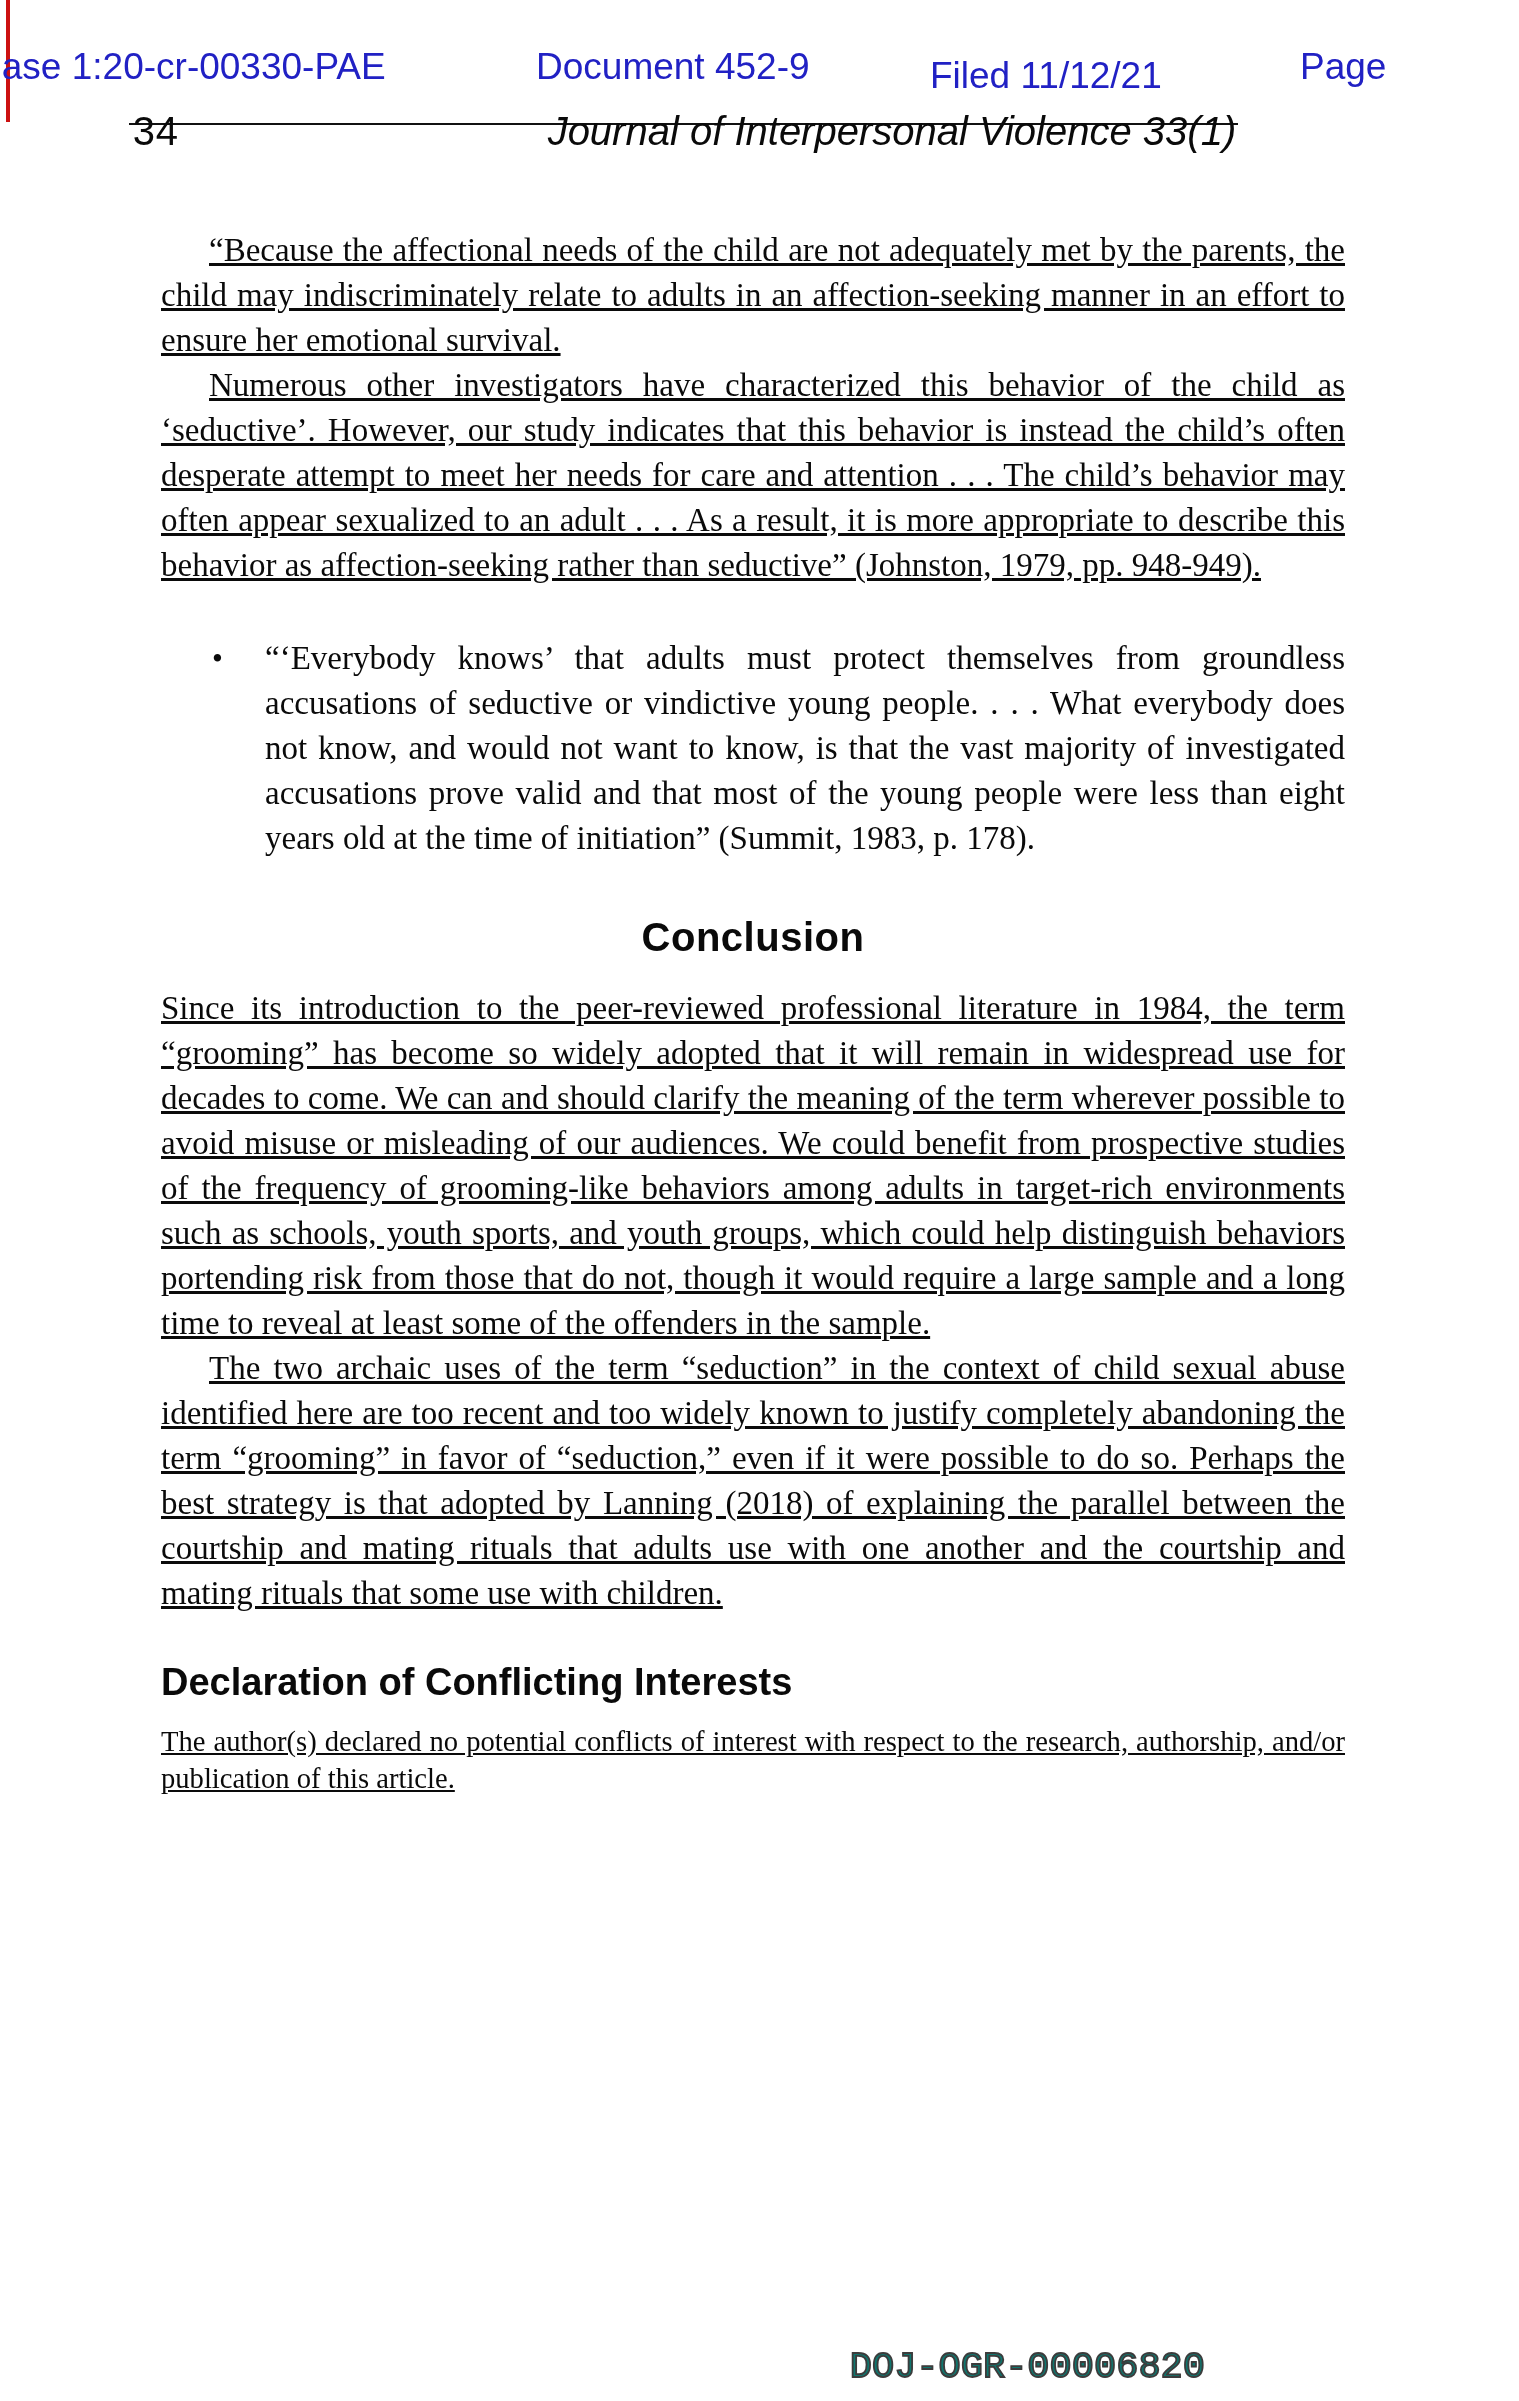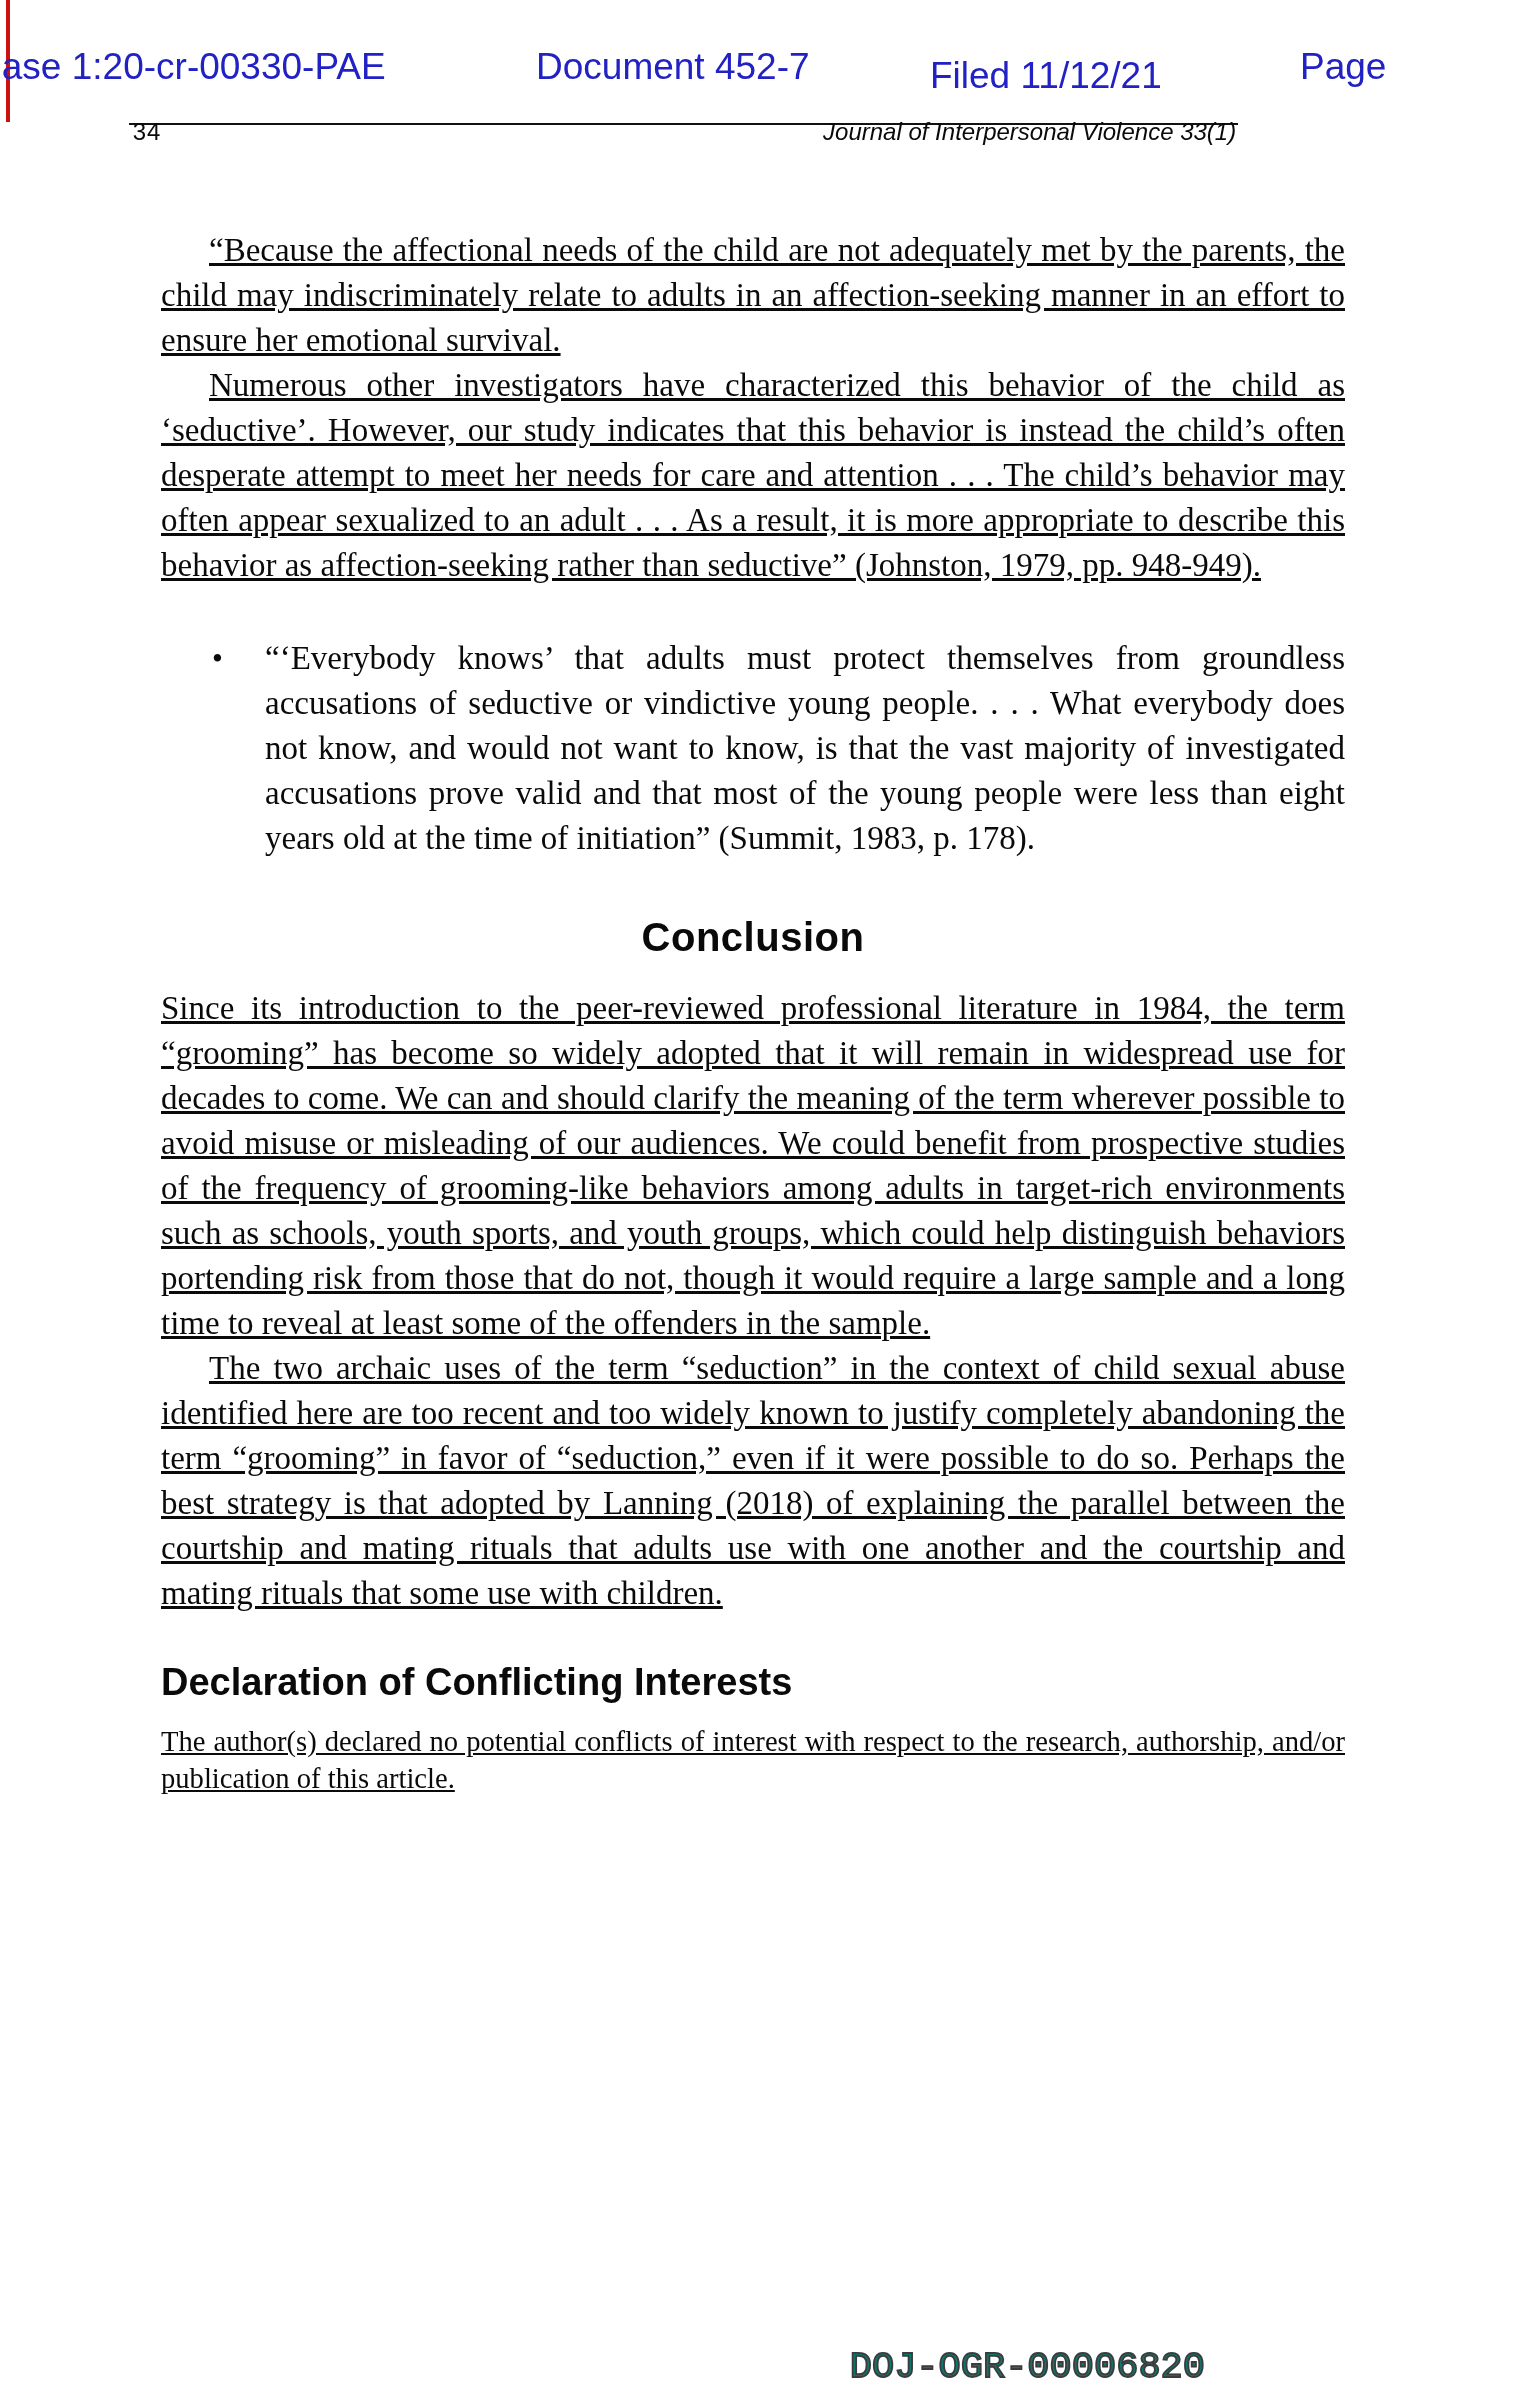--- a/index.html
+++ b/index.html
@@ -47,21 +47,21 @@
 
   
   .running-head {
     position: absolute;
     top: 112px;
     left: 129px;
     right: 158px;
     padding-bottom: 11px;
     border-bottom: 2.8px solid #111111;
     font-family: "Liberation Sans", sans-serif;
-    font-size: 24px;
+    font-size: 40px;
     line-height: 39px;
   }
   .running-head .pagenum {
     position: absolute;
     left: 3.7px;
     top: 0;
     font-weight: 500;
     letter-spacing: 0.9px;
   }
   .running-head .journal {
@@ -141,21 +141,21 @@
 </style>
 </head>
 <body>
 
 <div class="page">
 
   <div class="stamp-border"></div>
 
   <div class="stamp-row">
     <span class="stamp-seg stamp-case">ase 1:20-cr-00330-PAE</span>
-    <span class="stamp-seg stamp-doc">Document 452-7</span>
+    <span class="stamp-seg stamp-doc">Document 452-9</span>
     <span class="stamp-seg stamp-filed">Filed 11/12/21</span>
     <span class="stamp-seg stamp-page">Page 28 of</span>
   </div>
 
   <div class="running-head">
     <span class="pagenum">34</span>
     <span class="journal">Journal of Interpersonal Violence 33(1)</span>
   </div>
 
   <div class="content">

